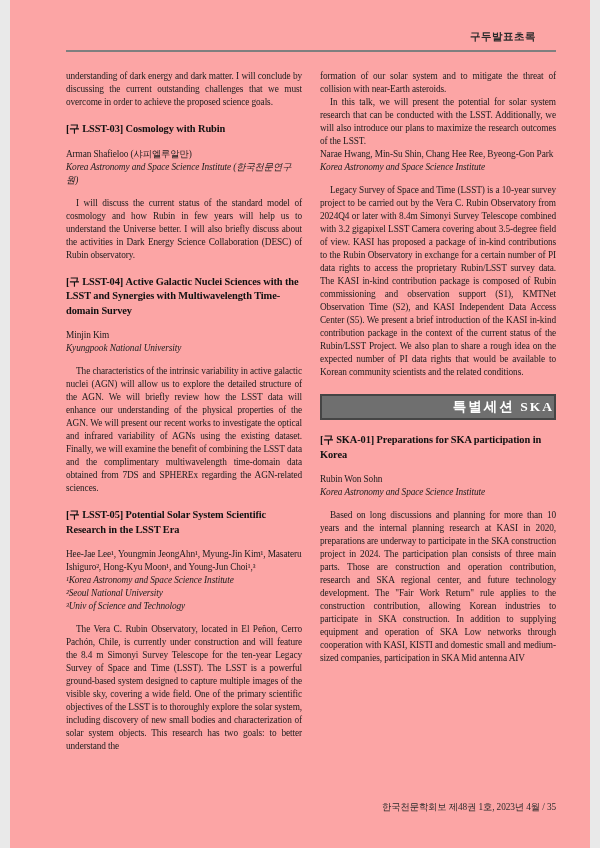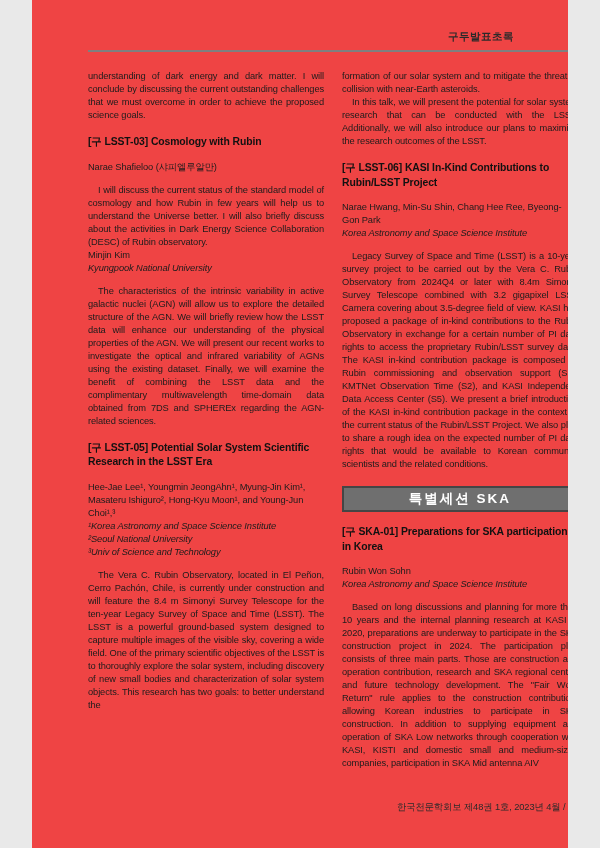--- a/index.html
+++ b/index.html
@@ -1,21 +1,21 @@
 <!DOCTYPE html>
 <html style="--rule: #7f7f7f; --banner-bg: #6f6f6f; --banner-border: #454545; --banner-text: #ffffff;"><head>
 <meta charset="utf-8">
 <style>
   html,body{margin:0;padding:0;background:#e9e9e9;}
   .page{
     position:relative;
-    width:536px;height:848px;
+    width:580px;height:848px;
     margin:0 auto;
-    background:#ef4444;
-    font-family:Liberation Sans, sans-serif;
+    background:#fca5a5;
+    font-family:Liberation Serif, serif;
     color:#1c1c1c;
     overflow:hidden;
   }
   .header-label{
     position:absolute;top:30px;right:54px;
     font-size:10.5px;font-weight:bold;color:#2a2a2a;
     letter-spacing:0.5px;
   }
   .header-rule{
     position:absolute;top:50px;left:56px;width:490px;height:2px;
@@ -44,21 +44,21 @@
   .affil{
     font-size:9.3px;line-height:13px;margin:0;font-style:italic;text-align:left;
     letter-spacing:-0.1px;
   }
   .abstract{margin-top:10px;}
   .banner{
     margin:15px 0 13px 0;
     background:var(--banner-bg,#6f6f6f);
     border:2px solid var(--banner-border,#454545);
     height:22px;
-    display:flex;align-items:center;justify-content:center;
+    display:flex;align-items:center;justify-content:flex-end;
   }
   .banner-label{
     color:var(--banner-text,#ffffff);
     font-size:13.5px;font-weight:bold;letter-spacing:2px;
   }
   .footer{
     position:absolute;top:801px;left:56px;width:490px;
     text-align:right;font-size:9.3px;color:#2a2a2a;letter-spacing:-0.1px;
   }
 </style>
@@ -70,46 +70,47 @@
   <div class="header-label">구두발표초록</div>
   <div class="header-rule"></div>
 
   <div class="columns">
 
     <div class="col">
       <p class="body-text">understanding of dark energy and dark matter. I will conclude by discussing the current outstanding challenges that we must overcome in order to achieve the proposed science goals.</p>
 
       <div>
         <div class="sec-heading">[구 LSST-03] Cosmology with Rubin</div>
-        <p class="authors">Narae Shafieloo (샤피엘루알만)</p>
+        <p class="authors">Arman Shafieloo (샤피엘루알만)</p>
+        <p class="affil">Korea Astronomy and Space Science Institute (한국천문연구원)</p>
         <p class="body-text abstract indent">I will discuss the current status of the standard model of cosmology and how Rubin in few years will help us to understand the Universe better. I will also briefly discuss about the activities in Dark Energy Science Collaboration (DESC) of Rubin observatory.</p>
       </div>
 
       <div>
+        <div class="sec-heading">[구 LSST-04] Active Galactic Nuclei Sciences with the LSST and Synergies with Multiwavelength Time-domain Survey</div>
         <p class="authors">Minjin Kim</p>
         <p class="affil">Kyungpook National University</p>
         <p class="body-text abstract indent">The characteristics of the intrinsic variability in active galactic nuclei (AGN) will allow us to explore the detailed structure of the AGN. We will briefly review how the LSST data will enhance our understanding of the physical properties of the AGN. We will present our recent works to investigate the optical and infrared variability of AGNs using the existing dataset. Finally, we will examine the benefit of combining the LSST data and the complimentary multiwavelength time-domain data obtained from 7DS and SPHEREx regarding the AGN-related sciences.</p>
       </div>
 
       <div>
         <div class="sec-heading">[구 LSST-05] Potential Solar System Scientific Research in the LSST Era</div>
         <p class="authors">Hee-Jae Lee¹, Youngmin JeongAhn¹, Myung-Jin Kim¹, Masateru Ishiguro², Hong-Kyu Moon¹, and Young-Jun Choi¹,³</p>
         <p class="affil">¹Korea Astronomy and Space Science Institute</p>
         <p class="affil">²Seoul National University</p>
         <p class="affil">³Univ of Science and Technology</p>
         <p class="body-text abstract indent">The Vera C. Rubin Observatory, located in El Peñon, Cerro Pachón, Chile, is currently under construction and will feature the 8.4 m Simonyi Survey Telescope for the ten-year Legacy Survey of Space and Time (LSST). The LSST is a powerful ground-based system designed to capture multiple images of the visible sky, covering a wide field. One of the primary scientific objectives of the LSST is to thoroughly explore the solar system, including discovery of new small bodies and characterization of solar system objects. This research has two goals: to better understand the</p>
       </div>
     </div>
 
     <div class="col">
       <p class="body-text">formation of our solar system and to mitigate the threat of collision with near-Earth asteroids.</p>
       <p class="body-text indent para-gap">In this talk, we will present the potential for solar system research that can be conducted with the LSST. Additionally, we will also introduce our plans to maximize the research outcomes of the LSST.</p>
 
       <div>
-        <div class="sec-heading">[구 LSST-06] KASI In-Kind Contributions to Rubin/LSST Project</div>
         <p class="authors">Narae Hwang, Min-Su Shin, Chang Hee Ree, Byeong-Gon Park</p>
         <p class="affil">Korea Astronomy and Space Science Institute</p>
         <p class="body-text abstract indent">Legacy Survey of Space and Time (LSST) is a 10-year survey project to be carried out by the Vera C. Rubin Observatory from 2024Q4 or later with 8.4m Simonyi Survey Telescope combined with 3.2 gigapixel LSST Camera covering about 3.5-degree field of view. KASI has proposed a package of in-kind contributions to the Rubin Observatory in exchange for a certain number of PI data rights to access the proprietary Rubin/LSST survey data. The KASI in-kind contribution package is composed of Rubin commissioning and observation support (S1), KMTNet Observation Time (S2), and KASI Independent Data Access Center (S5). We present a brief introduction of the KASI in-kind contribution package in the context of the current status of the Rubin/LSST Project. We also plan to share a rough idea on the expected number of PI data rights that would be available to Korean community scientists and the related conditions.</p>
       </div>
 
       <div class="banner">
         <span class="banner-label">특별세션 SKA</span>
       </div>
 
       <div>

